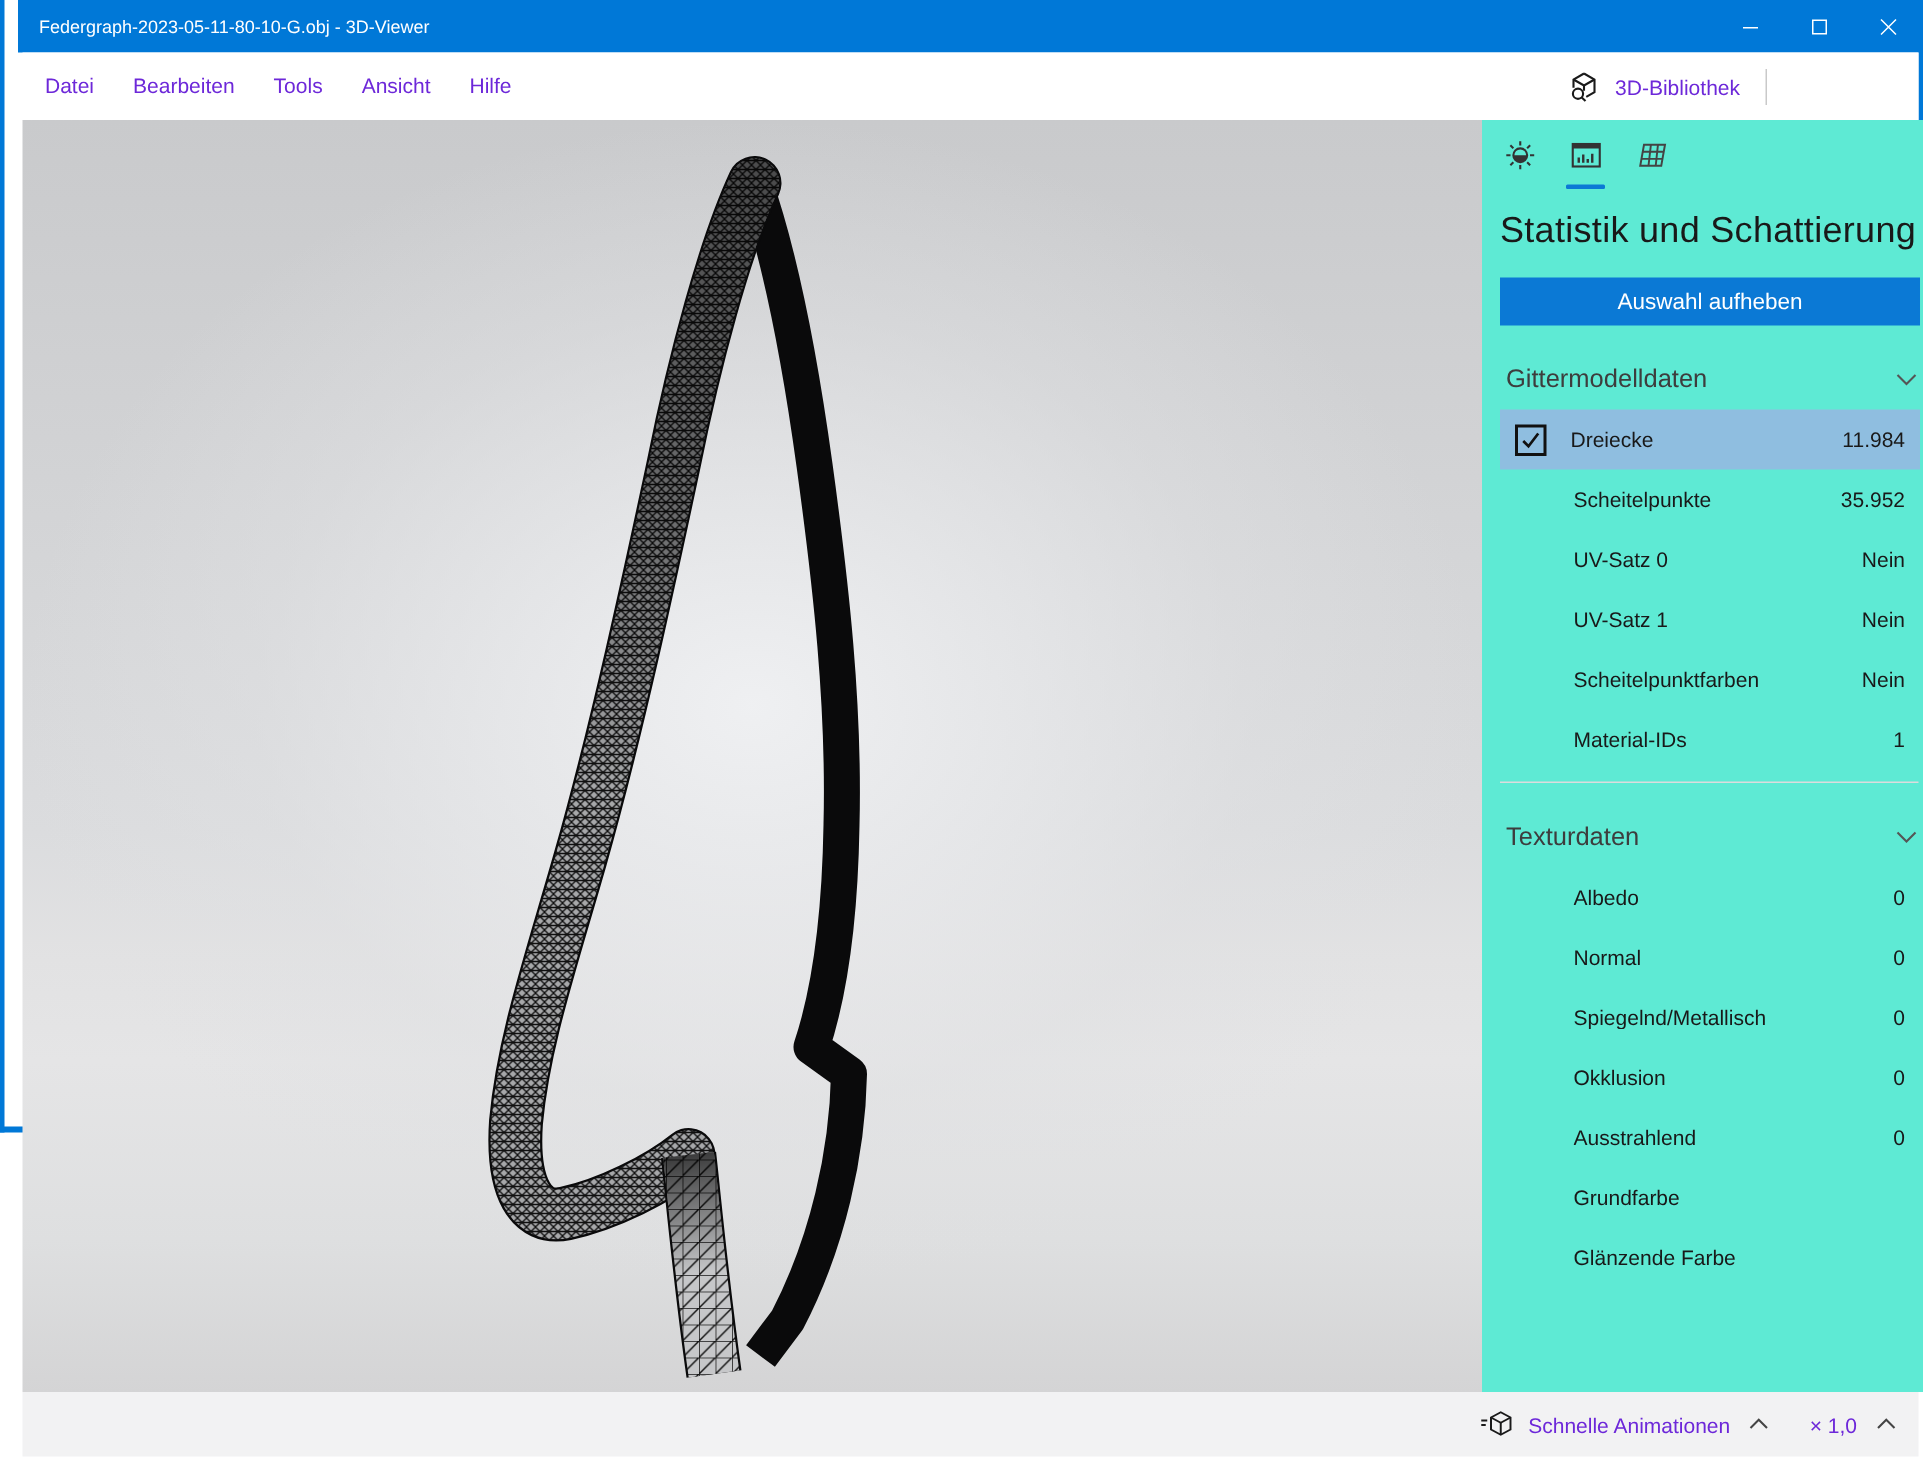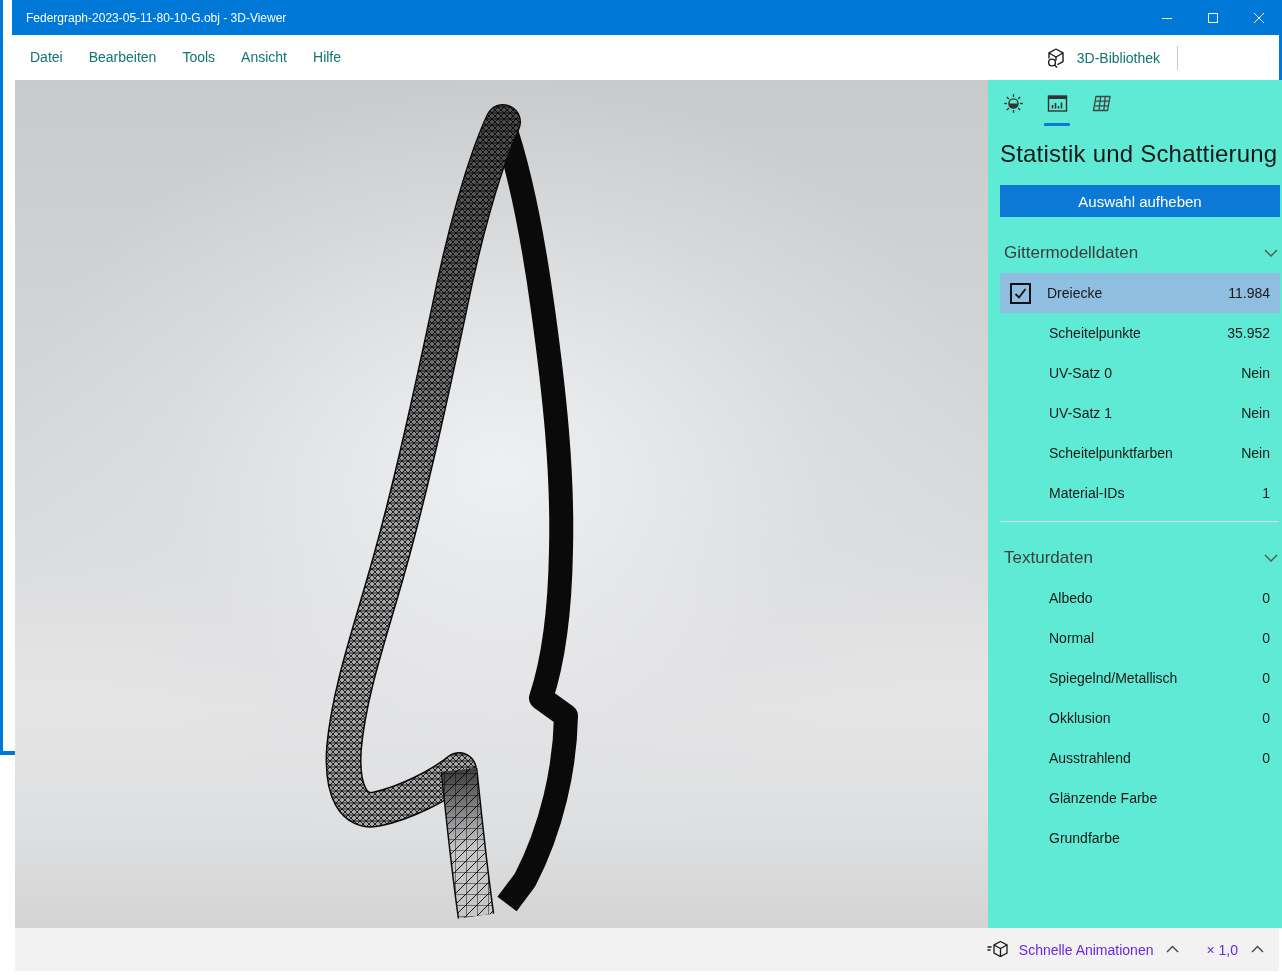--- a/index.html
+++ b/index.html
@@ -22,21 +22,21 @@
   .titlebar{
     height:35px;background:#0078d7;color:#fff;
     display:flex;align-items:center;flex:0 0 35px;
     margin:0 -3px; 
   }
   .titlebar .title{font-size:12px;padding-left:14px;flex:1;white-space:nowrap;}
   .winbtn{width:46px;height:35px;display:flex;align-items:center;justify-content:center;}
   .winbtn svg{display:block;}
   
   .menubar{
-    height:45px;flex:0 0 45px;background:#ffffff;color:#0f766e;
+    height:45px;flex:0 0 45px;background:#ffffff;color:#6d28d9;
     display:flex;align-items:center;font-size:14px;
   }
   .menus{display:flex;align-items:center;padding-left:2px;}
   .menu-item{padding:0 13px;line-height:45px;cursor:default;}
   .menu-right{margin-left:auto;display:flex;align-items:center;padding-right:84px;}
   .mr-group{display:flex;align-items:center;}
   .mr-group .ic{margin-right:9px;display:flex;}
   .vsep{width:1px;height:24px;background:#c9c9c9;margin:0 17px;}
   .toggle{
     width:40px;height:20px;border:2px solid #1a1a1a;border-radius:11px;
@@ -296,25 +296,25 @@
           </div>
           <div class="row">
             <span class="label">Okklusion</span>
             <span class="value">0</span>
           </div>
           <div class="row">
             <span class="label">Ausstrahlend</span>
             <span class="value">0</span>
           </div>
           <div class="row">
+            <span class="label">Grundfarbe</span>
+            <span class="value"></span>
+          </div>
+          <div class="row">
             <span class="label">Glänzende Farbe</span>
-            <span class="value"></span>
-          </div>
-          <div class="row">
-            <span class="label">Grundfarbe</span>
             <span class="value"></span>
           </div>
         </div>
     </div>
   </div>
 
   <div class="bottombar">
     <div class="bb-group">
       <span class="ic">
         <svg width="24" height="22" viewBox="0 0 24 22" fill="none" stroke="#1a1a1a" stroke-width="1.3">

